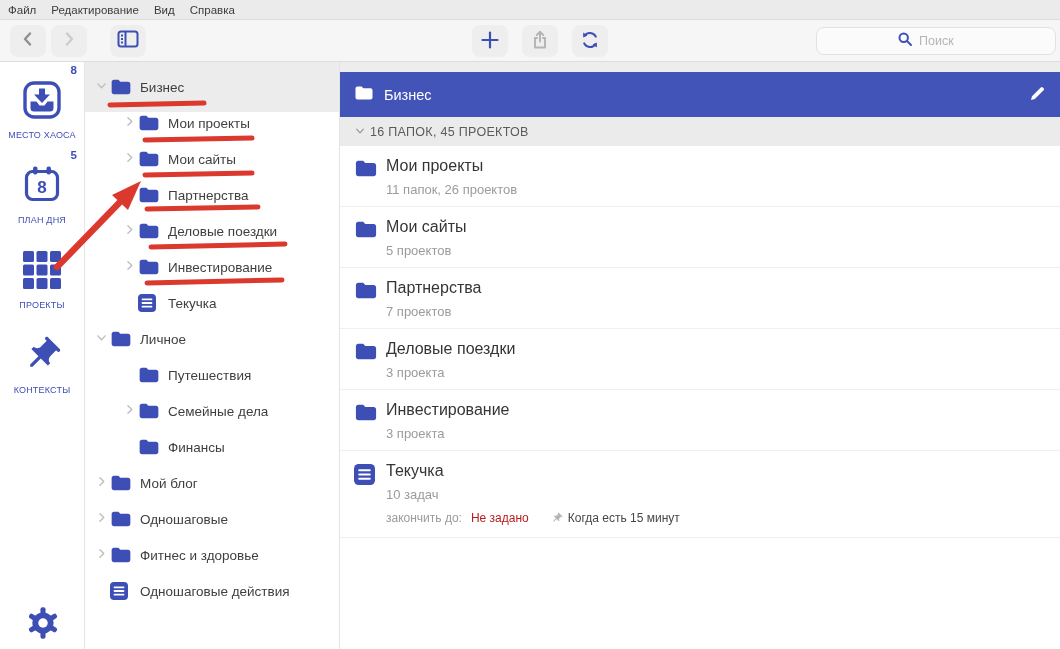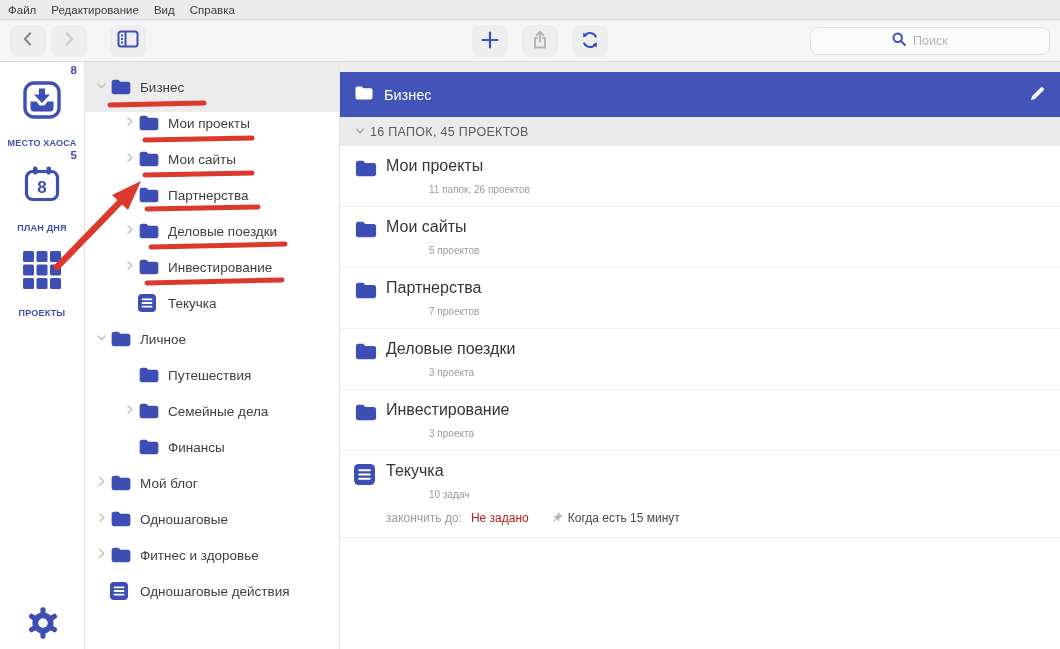--- a/index.html
+++ b/index.html
@@ -13,35 +13,35 @@
 
   
   .toolbar { height:42px; background:#f6f6f6; border-bottom:1px solid #dddddd;
              display:flex; align-items:center; position:relative; }
   .tb-btn { width:36px; height:32px; border-radius:8px; background:#eeeeee;
             display:flex; align-items:center; justify-content:center; border:none; }
   .tb-left { display:flex; align-items:center; gap:5px; margin-left:10px; }
   .tb-left .gap { width:13px; }
   .tb-center { position:absolute; left:50%; top:5px; transform:translateX(-58px);
                display:flex; gap:14px; }
-  .searchbox { position:absolute; right:10px; top:7px; width:240px; height:28px;
+  .searchbox { position:absolute; right:4px; top:7px; width:240px; height:28px;
                background:#fbfbfb; border:1px solid #e2e2e2; border-radius:8px;
                display:flex; align-items:center; justify-content:center; gap:6px; }
   .searchbox input { border:none; outline:none; background:transparent; width:56px;
                      font-size:12.5px; color:#444; font-family:"Liberation Sans",sans-serif; }
   .searchbox input::placeholder { color:#b5b5b5; }
 
   
   .main { display:flex; height:587px; }
 
   
   .sidebar { position:relative; width:85px; background:#ffffff; border-right:1px solid #e4e4e4; flex:none; }
   .nav-item { position:relative; height:85px; display:flex; flex-direction:column;
               align-items:center; padding-top:18px; cursor:default; }
-  .nav-item .nav-label { margin-top:14px; font-size:9px; font-weight:bold; letter-spacing:.2px;
+  .nav-item .nav-label { margin-top:6px; font-size:9px; font-weight:normal; letter-spacing:.2px;
                          color:#3d4eb5; text-align:center; white-space:nowrap; }
   .nav-badge { position:absolute; top:2px; right:7px; font-size:11.5px; font-weight:bold; color:#3d4eb5; }
   .gear-wrap { position:absolute; bottom:6px; left:0; width:85px; display:flex; justify-content:center; }
 
   
   .treepanel { position:relative; width:255px; background:#fff; border-right:1px solid #e4e4e4;
                flex:none; padding-top:7px; }
   .tree-selected-bg { position:absolute; top:0; left:0; right:0; height:50px; background:#ececec; }
   .tree-row { position:relative; height:36px; display:flex; align-items:center; }
   .tree-row.lvl0 { padding-left:9px; }
@@ -55,21 +55,21 @@
   .content-topstrip { height:10px; background:#ededed; }
   .content-header { height:45px; background:#4254b7; display:flex; align-items:center; padding:0 14px; }
   .content-header .hdr-title { color:#fff; font-size:14.5px; margin-left:10px; flex:1; }
   .section-bar { height:29px; background:#ebebeb; display:flex; align-items:center; padding:0 14px; gap:4px; }
   .section-label { font-size:12.5px; color:#5b5b5b; letter-spacing:.3px; }
   .rows { }
   .item-row { display:flex; padding:10px 14px 0; border-bottom:1px solid #efefef; min-height:61px; }
   .item-row .row-ico { width:22px; flex:none; margin-top:3px; }
   .row-text { margin-left:10px; }
   .row-title { font-size:16px; color:#353535; line-height:20px; }
-  .row-sub { font-size:10px; color:#9b9b9b; margin-top:7px; line-height:14px;margin-left:43px; }
+  .row-sub { font-size:13px; color:#9b9b9b; margin-top:7px; line-height:14px; }
   .row-meta { display:flex; align-items:center; margin-top:9px; padding-bottom:12px; font-size:12px; }
   .meta-klabel { color:#9b9b9b; }
   .meta-kvalue { color:#b91c1c; margin-left:9px; }
   .meta-ctx { color:#474747; margin-left:5px; }
   .meta-pin { margin-left:22px; display:flex; align-items:center; }
 
   
   #annot { position:absolute; left:0; top:0; width:1060px; height:649px; pointer-events:none; z-index:50; }
 </style>
 </head>
@@ -186,20 +186,28 @@
               <rect x="14.5" y="1" width="11" height="11" rx="1.5" fill="#3d4eb5"></rect>
               <rect x="28" y="1" width="11" height="11" rx="1.5" fill="#3d4eb5"></rect>
               <rect x="1" y="14.5" width="11" height="11" rx="1.5" fill="#3d4eb5"></rect>
               <rect x="14.5" y="14.5" width="11" height="11" rx="1.5" fill="#3d4eb5"></rect>
               <rect x="28" y="14.5" width="11" height="11" rx="1.5" fill="#3d4eb5"></rect>
               <rect x="1" y="28" width="11" height="11" rx="1.5" fill="#3d4eb5"></rect>
               <rect x="14.5" y="28" width="11" height="11" rx="1.5" fill="#3d4eb5"></rect>
               <rect x="28" y="28" width="11" height="11" rx="1.5" fill="#3d4eb5"></rect>
             </svg></span>
           <span class="nav-label">ПРОЕКТЫ</span>
+        </div>
+        <div class="nav-item">
+          <span><svg width="40" height="40" viewBox="0 0 24 24">
+              <g transform="rotate(45 12 12)">
+                <path d="M16 9 V4 h1 c.55 0 1-.45 1-1 s-.45-1-1-1 H7 c-.55 0-1 .45-1 1 s.45 1 1 1 h1 v5 c0 1.66-1.34 3-3 3 v2 h5.97 v7 l1 1 1-1 v-7 H19 v-2 c-1.66 0-3-1.34-3-3 z" fill="#3d4eb5"></path>
+              </g>
+            </svg></span>
+          <span class="nav-label">КОНТЕКСТЫ</span>
         </div>
         <div class="gear-wrap">
         <button style="border:none;background:none;">
           <span id="gearicon"><svg width="34" height="34" viewBox="0 0 40 40">
                 <rect x="17" y="1.5" width="6" height="9" rx="2.4" fill="#3d4eb5" transform="rotate(0 20 20)"></rect>
                 <rect x="17" y="1.5" width="6" height="9" rx="2.4" fill="#3d4eb5" transform="rotate(60 20 20)"></rect>
                 <rect x="17" y="1.5" width="6" height="9" rx="2.4" fill="#3d4eb5" transform="rotate(120 20 20)"></rect>
                 <rect x="17" y="1.5" width="6" height="9" rx="2.4" fill="#3d4eb5" transform="rotate(180 20 20)"></rect>
                 <rect x="17" y="1.5" width="6" height="9" rx="2.4" fill="#3d4eb5" transform="rotate(240 20 20)"></rect>
                 <rect x="17" y="1.5" width="6" height="9" rx="2.4" fill="#3d4eb5" transform="rotate(300 20 20)"></rect>

